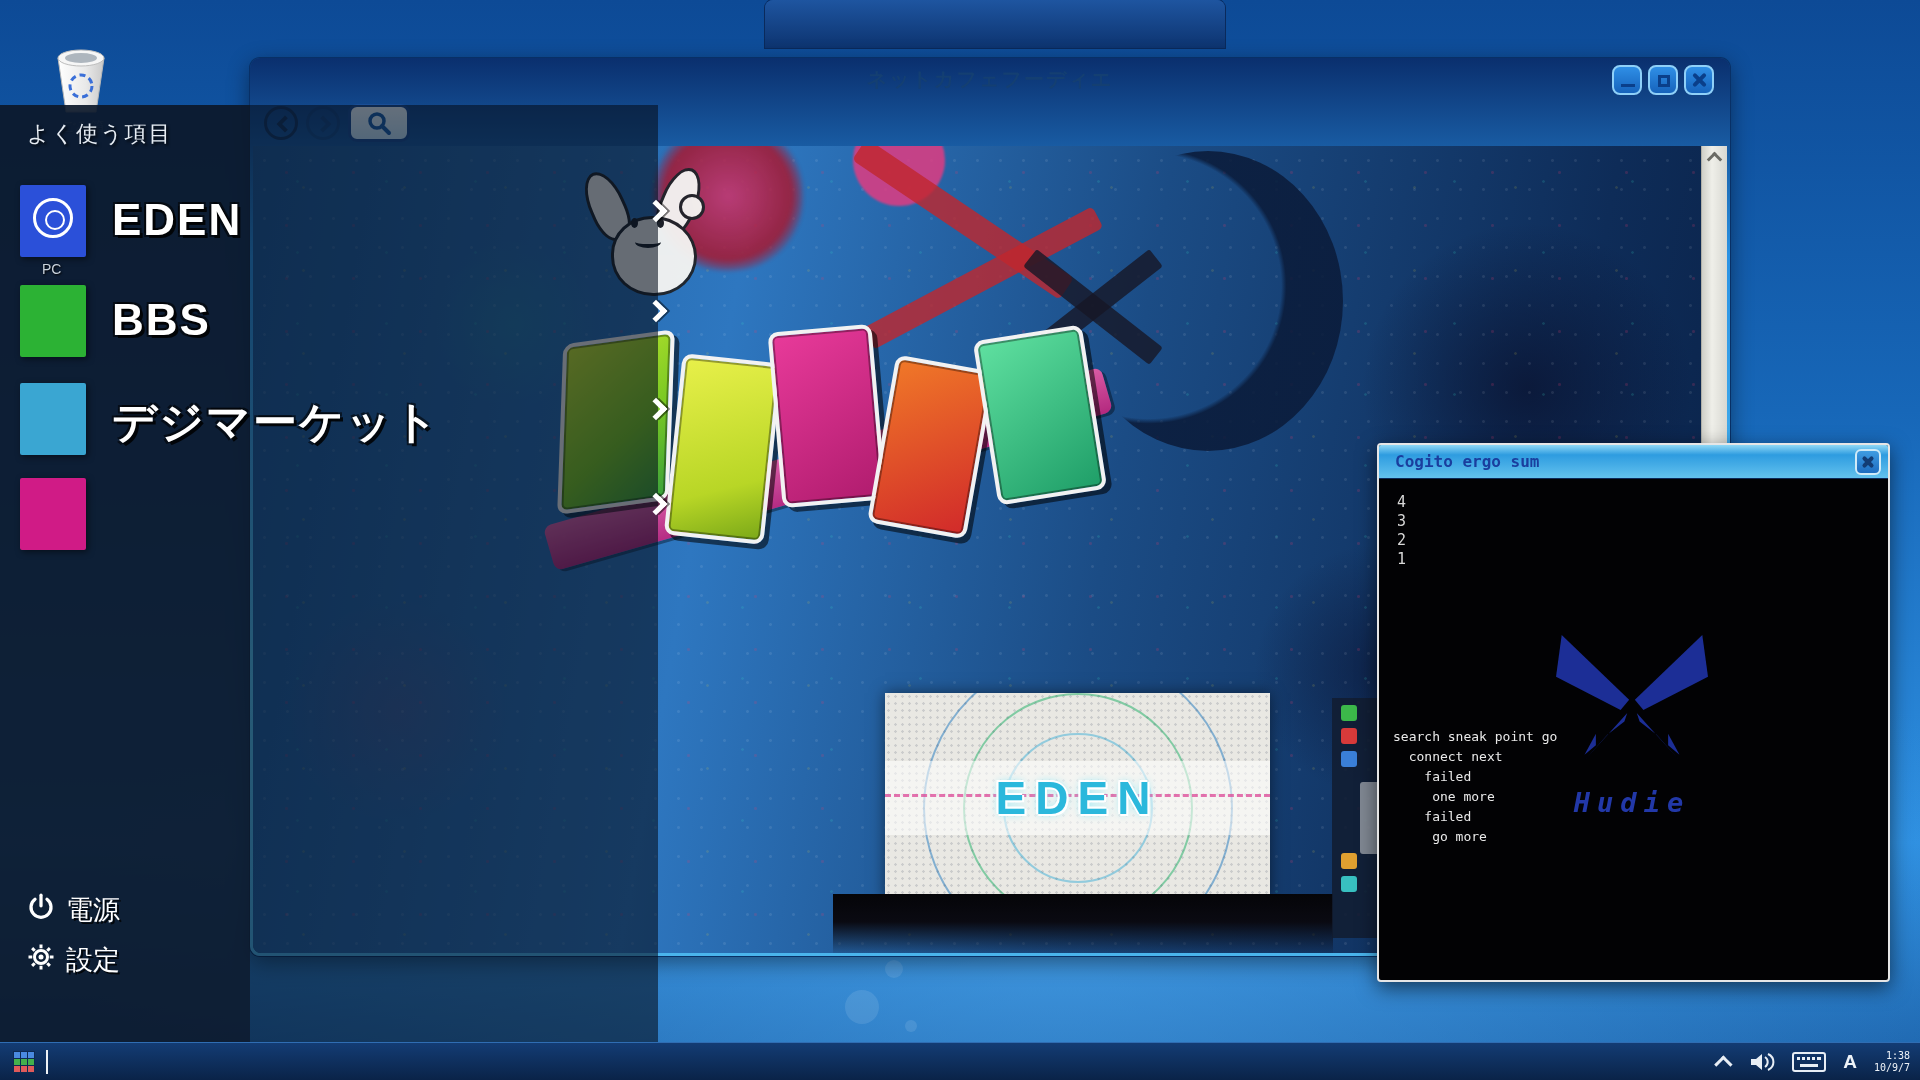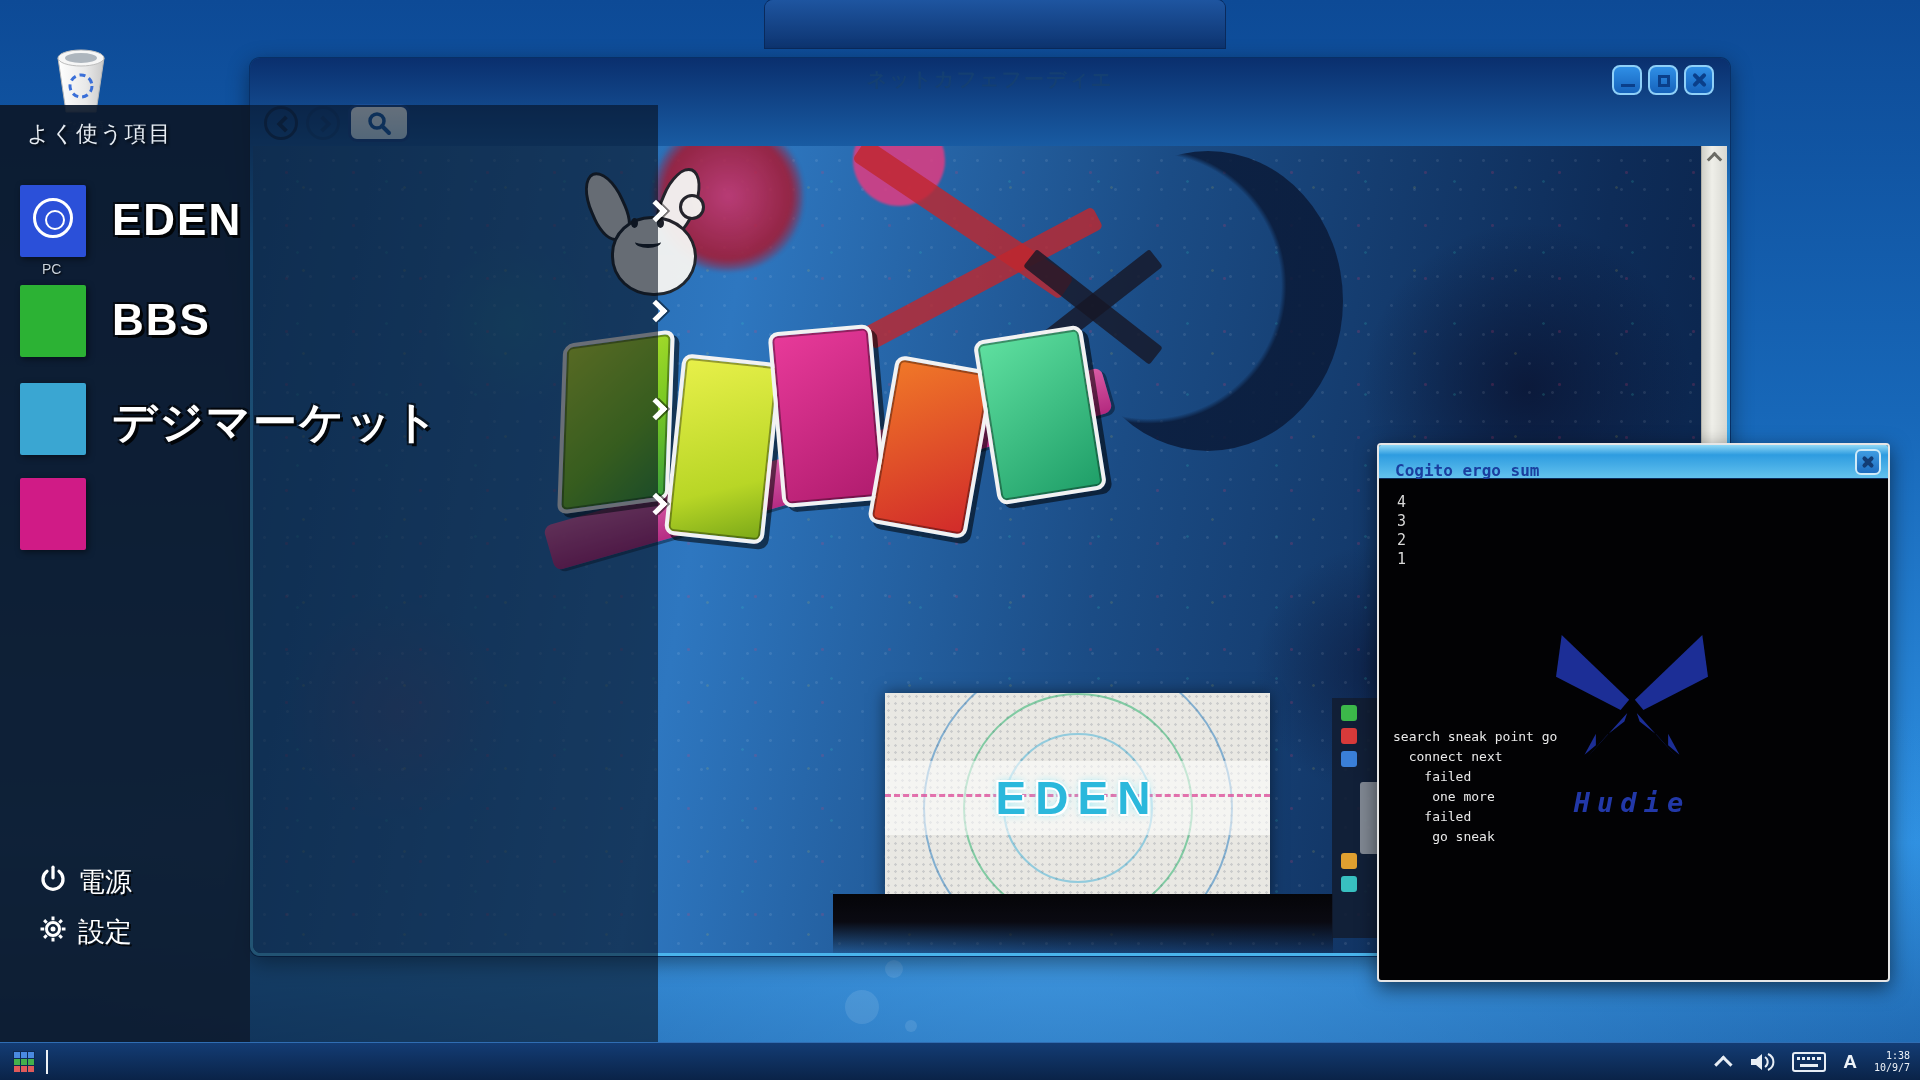--- a/index.html
+++ b/index.html
@@ -139,34 +139,34 @@
     text-shadow:3px 3px 0 rgba(0,0,0,.85), -2px -2px 0 rgba(0,0,0,.55), 2px -2px 0 rgba(0,0,0,.55), -2px 2px 0 rgba(0,0,0,.55); }
   .mi .arrow { position:absolute; left:648px; top:18px; width:16px; height:16px;
     border-right:5px solid #fff; border-top:5px solid #fff; transform:rotate(45deg);
     box-shadow:2px -2px 0 rgba(0,0,0,.5); }
   .mi .badge { position:absolute; left:42px; top:76px; font-size:14px; color:#c9d2dc;
     text-shadow:1px 1px 2px #000; }
   .emblem { position:absolute; left:13px; top:13px; width:40px; height:40px; border:3px solid #fff;
     border-radius:50%; }
   .emblem::after { content:""; position:absolute; left:9px; top:9px; width:16px; height:16px;
     border:2px solid #fff; border-radius:50%; }
-  .fi { position:absolute; left:16px; width:400px; height:40px; cursor:pointer; }
+  .fi { position:absolute; left:4px; width:400px; height:40px; cursor:pointer;margin-top:28px; }
   .fi .ficon { position:absolute; left:22px; top:2px; width:30px; height:30px; }
   .fi .flbl { position:absolute; left:62px; top:2px; font-size:27px; color:#fff;
     text-shadow:2px 2px 0 rgba(0,0,0,.8); white-space:nowrap; }
 
   
   .terminal { position:absolute; left:1377px; top:443px; width:513px; height:539px; z-index:4;
     border:2px solid #e6e6e6; border-radius:4px; background:#020204;
     box-shadow:0 6px 20px rgba(0,0,0,.55); overflow:hidden; }
   .t-title { position:absolute; left:0; right:0; top:0; height:34px;
     background:linear-gradient(180deg,#8fd8f6 0%,#2e9ce0 30%,#63c2ee 100%);
     border-bottom:1px solid #0c2a5a; }
   .t-title .tt { position:absolute; left:16px; top:7px; font-size:16px; font-weight:bold;
-    color:#1a3e9e; font-family:"DejaVu Sans Mono", monospace;margin-top:9px; }
+    color:#1a3e9e; font-family:"DejaVu Sans Mono", monospace; }
   .t-close { position:absolute; right:7px; top:4px; width:26px; height:26px; border-radius:6px;
     border:2px solid #cfeaf8; background:linear-gradient(180deg,#3f9ce2,#1d6cc0); cursor:pointer; }
   .t-close .x1,.t-close .x2 { position:absolute; left:4px; top:9px; width:14px; height:4px;
     background:#123c74; border-radius:2px; }
   .t-close .x1 { transform:rotate(45deg);} .t-close .x2 { transform:rotate(-45deg);}
   .t-count { position:absolute; left:18px; top:48px; font-family:"DejaVu Sans Mono", monospace;
     font-size:15px; color:#d8d8d8; line-height:19px; }
   .t-count span, .t-log span { display:block; white-space:pre; }
   .t-log { position:absolute; left:14px; top:282px; font-family:"DejaVu Sans Mono", monospace;
     font-size:13px; color:#e9e9e9; line-height:20px; }
@@ -365,21 +365,21 @@
     <span>3</span>
     <span>2</span>
     <span>1</span>
   </div>
   <div class="t-log">
     <span>search sneak point go</span>
     <span>  connect next</span>
     <span>    failed</span>
     <span>     one more</span>
     <span>    failed</span>
-    <span>     go sneak</span>
+    <span>     go more</span>
   </div>
   <div class="t-logo">
     <svg width="190" height="165" viewBox="0 0 200 170">
       <g fill="#1c2e96">
         <path d="M97 82 L26 14 L20 58 L88 93 Z"></path>
         <path d="M103 82 L174 14 L180 58 L112 93 Z"></path>
         <path d="M95 96 L50 146 L74 119 L92 105 Z"></path>
         <path d="M105 96 L150 146 L126 119 L108 105 Z"></path>
         <path d="M62 118 L50 140 L62 130 Z"></path>
         <path d="M138 118 L150 140 L138 130 Z"></path>

